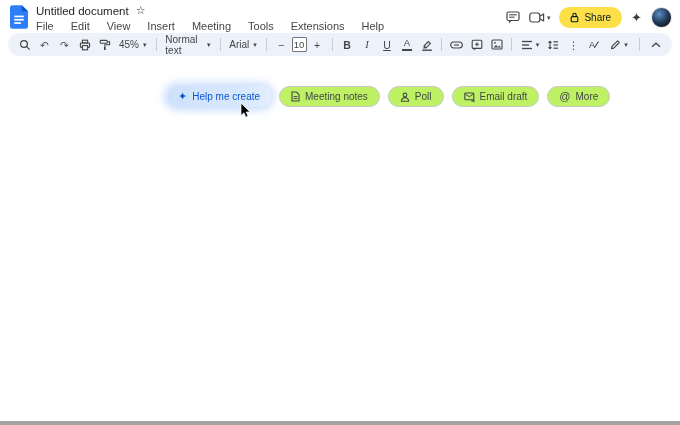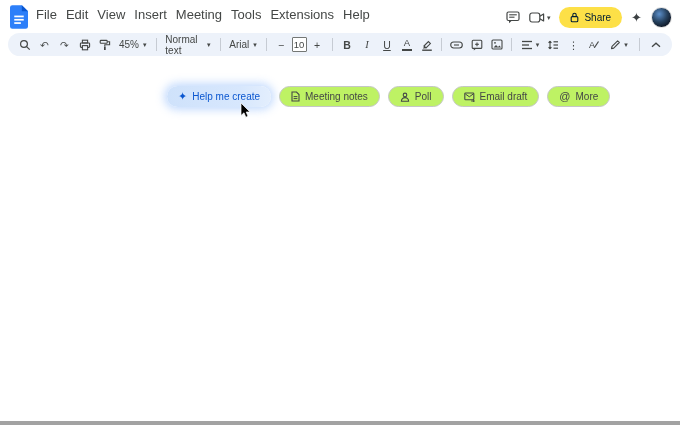--- a/index.html
+++ b/index.html
@@ -11,21 +11,21 @@
     overflow: hidden;
     color: #444746;
   }
   
   .header { height: 33px; display: flex; align-items: flex-start; padding: 4px 8px 0 10px; }
   .docs-logo { margin-top: 1px; }
   .head-main { margin-left: 8px; flex: 1; }
   .title-row { display: flex; align-items: center; gap: 7px; height: 13px; }
   .doc-title { font-size: 11.5px; color: #1f1f1f; }
   .star-glyph { font-size: 11px; color: #444746; line-height: 1; }
-  .menubar { display: flex; gap: 9px; font-size: 13px; color: #444746; margin-top: 3px; }
+  .menubar { display: flex; gap: 17px; font-size: 11px; color: #444746; margin-top: 3px; }
   .menu-item { cursor: default; }
   .head-right { display: flex; align-items: center; gap: 9px; padding-top: 3px; }
   .hicon { display: flex; align-items: center; gap: 2px; }
   .caret { font-size: 7px; color: #444746; line-height: 1; }
   .share-btn {
     height: 21px; border-radius: 11px; display: flex; align-items: center; gap: 5px;
     padding: 0 11px; font-size: 10px; border: none; cursor: pointer;
   }
   .gemini { font-size: 13px; color: #3c4043; line-height: 1; }
   .avatar {
@@ -81,20 +81,24 @@
   <span class="docs-logo">
     <svg width="18" height="24" viewBox="0 0 19 25">
       <path d="M2.5 0 h10 L19 6.5 V22.5 a2.5 2.5 0 0 1 -2.5 2.5 h-14 A2.5 2.5 0 0 1 0 22.5 V2.5 A2.5 2.5 0 0 1 2.5 0 Z" fill="#2d7ff9"></path>
       <path d="M12.5 0 L19 6.5 h-6.5 Z" fill="#0b57d0"></path>
       <rect x="4.5" y="11" width="10" height="1.8" fill="#fff"></rect>
       <rect x="4.5" y="14.5" width="10" height="1.8" fill="#fff"></rect>
       <rect x="4.5" y="18" width="7" height="1.8" fill="#fff"></rect>
     </svg>
   </span>
   <div class="head-main">
+    <div class="title-row">
+      <span class="doc-title">Untitled document</span>
+      <span class="star-glyph">☆</span>
+    </div>
     <nav class="menubar">
       <span class="menu-item">File</span>
       <span class="menu-item">Edit</span>
       <span class="menu-item">View</span>
       <span class="menu-item">Insert</span>
       <span class="menu-item">Meeting</span>
       <span class="menu-item">Tools</span>
       <span class="menu-item">Extensions</span>
       <span class="menu-item">Help</span>
     </nav>

